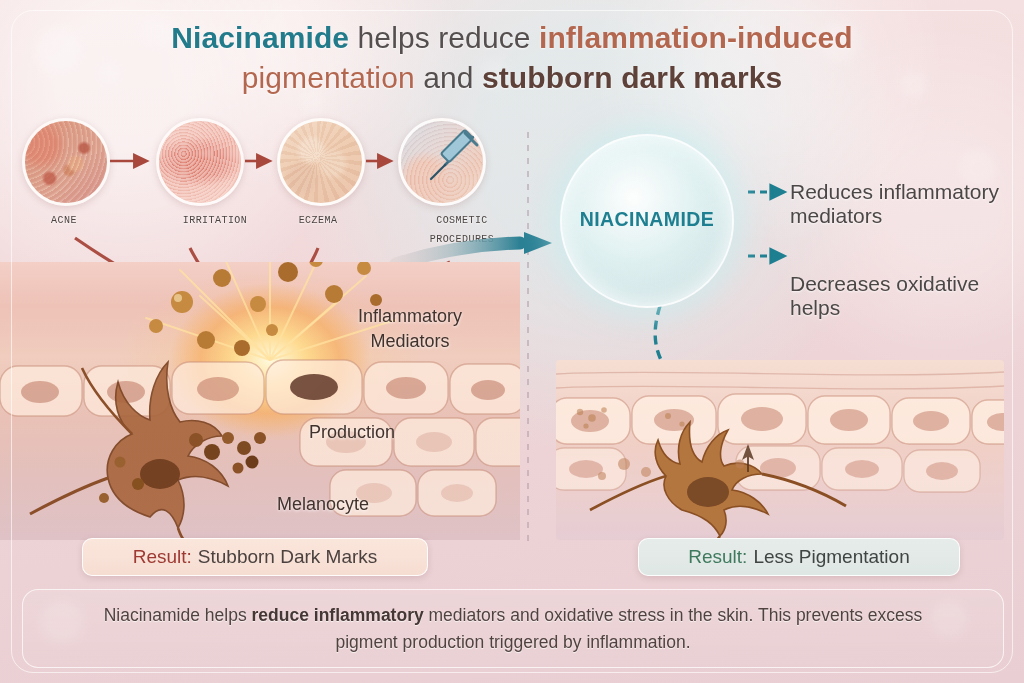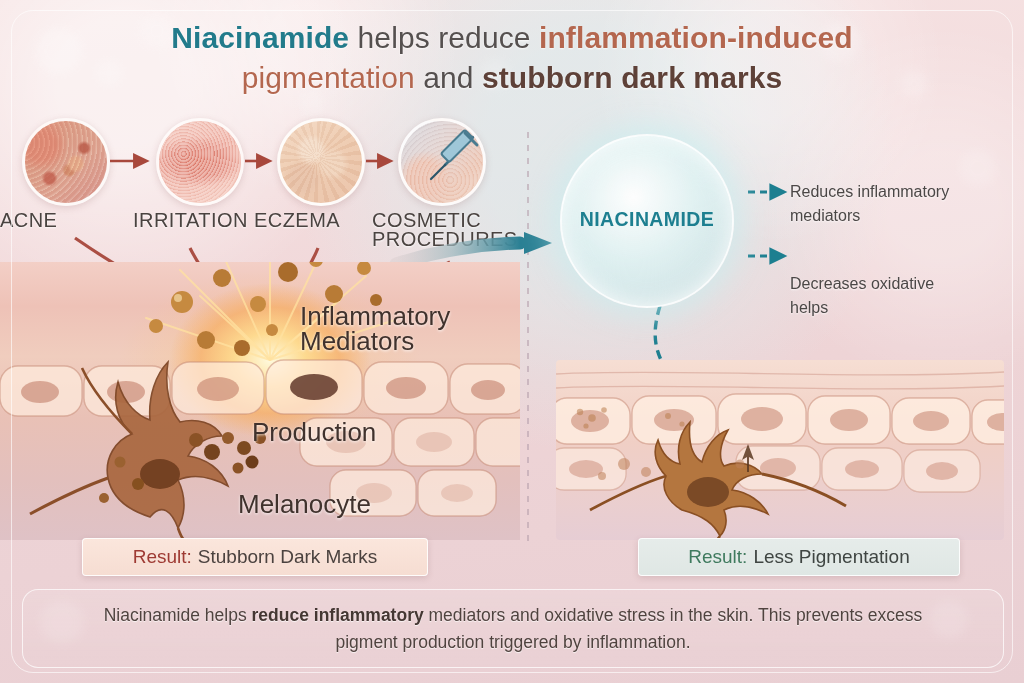--- a/index.html
+++ b/index.html
@@ -40,22 +40,22 @@
   .t-teal{color:#227b8b;}
   .t-rust{color:#b4674f;}
   .t-brown{color:#5e4138;}
   .t-grey{color:#55504f;}
 
   
   .trig{position:absolute;width:82px;height:82px;border-radius:50%;
         border:3px solid rgba(255,255,255,.92);
         box-shadow:0 2px 7px rgba(150,100,100,.22);overflow:hidden;}
   .trig .inner{position:absolute;inset:0;border-radius:50%;}
-  .trig-label{position:absolute;font-size:20px;color:#4a4340;
-              letter-spacing:.45px;line-height:19px;text-shadow:0 1px 2px rgba(255,255,255,.85);}
+  .trig-label{position:absolute;text-align:center;font-size:10px;color:#4a4340;
+              letter-spacing:.45px;line-height:19px;text-shadow:0 1px 2px rgba(255,255,255,.85);font-family:Liberation Mono, monospace;}
 
   
   .ph-acne{background:
       radial-gradient(circle at 62% 52%, #efc19e 0 9%, rgba(239,193,158,0) 14%),
       radial-gradient(circle at 54% 60%, #d89a78 0 7%, rgba(216,154,120,0) 11%),
       radial-gradient(circle at 30% 70%, #c9705f 0 6%, rgba(201,112,95,0) 10%),
       radial-gradient(circle at 72% 33%, #c06a58 0 5%, rgba(192,106,88,0) 9%),
       radial-gradient(circle at 20% 30%, #e89b85 0 16%, rgba(232,155,133,0) 30%),
       linear-gradient(135deg,#e9a088 0%,#e5b49e 35%,#e8bcaa 60%,#dda3a0 100%);}
   .ph-acne .grain{position:absolute;inset:0;
@@ -83,21 +83,21 @@
   
   .ph-cos{background:
       radial-gradient(circle at 30% 70%, #e9b8a4 0 20%, rgba(233,184,164,0) 34%),
       linear-gradient(135deg,#cfd0d8 0%,#dcc9c6 38%,#e8bca8 72%,#edc9b6 100%);}
   .syringe{position:absolute;left:14px;top:10px;width:66px;height:62px;}
 
   
   .skin{position:absolute;overflow:hidden;}
 
   
-  .pill{position:absolute;height:36px;border-radius:4px;display:flex;align-items:center;
+  .pill{position:absolute;height:36px;border-radius:10px;display:flex;align-items:center;
         justify-content:center;font-size:19px;border:1.5px solid rgba(255,255,255,.88);
         box-shadow:0 2px 6px rgba(120,80,80,.18);}
   .pill-left{background:linear-gradient(180deg,#fbe6dc,#f6ddd2);color:#4b423f;}
   .pill-left .k{color:#9e3a33;margin-right:6px;}
   .pill-right{background:linear-gradient(180deg,#e6ecea,#dfe7e4);color:#3f4542;}
   .pill-right .k{color:#3f7a5e;margin-right:6px;}
 
   
   #caption{
     position:absolute;left:22px;top:589px;width:980px;height:77px;
@@ -114,25 +114,25 @@
     position:absolute;left:560px;top:134px;width:170px;height:170px;border-radius:50%;
     border:2px solid rgba(255,255,255,.85);
     background:radial-gradient(circle at 42% 36%, rgba(255,255,255,.92) 0%, rgba(223,243,243,.80) 42%, rgba(199,232,234,.62) 72%, rgba(186,225,228,.42) 100%);
     box-shadow:0 0 28px 10px rgba(200,238,240,.6), inset 0 0 22px rgba(255,255,255,.85);
     display:flex;flex-direction:column;align-items:center;justify-content:center;
   }
   #nia-title{font-size:19.5px;font-weight:700;color:#1d7f90;letter-spacing:.4px;margin-bottom:3px;}
   #nia-sub{font-size:18px;line-height:24px;color:#4e4b4a;text-align:center;}
 
   
-  .benefit{position:absolute;font-size:16px;line-height:24px;color:#4b4746;
+  .benefit{position:absolute;font-size:21px;line-height:24px;color:#4b4746;
            text-shadow:0 1px 2px rgba(255,255,255,.8);}
 
   
-  .skin-label{position:absolute;font-size:26px;line-height:25px;color:#40322d;text-align:left;
+  .skin-label{position:absolute;font-size:18px;line-height:25px;color:#40322d;text-align:center;
               text-shadow:0 1px 3px rgba(255,255,255,.85);}
 
   svg{display:block;overflow:visible;}
 </style>
 </head>
 <body>
 
 <div id="stage">
 
   <div class="bokeh" style="left:36px;top:28px;width:46px;height:46px;opacity:.45;"></div>
@@ -162,21 +162,21 @@
   <div class="trig ph-acne" style="left:22px;top:118px;">
     <div class="inner grain"></div>
   </div>
   <div class="trig-label" style="left:0px;top:211px;width:128px;">
     <span>ACNE</span>
   </div>
 
   <div class="trig ph-irr" style="left:156px;top:118px;">
     <div class="inner grain"></div>
   </div>
-  <div class="trig-label" style="left:133px;top:211px;width:128px;">
+  <div class="trig-label" style="left:151px;top:211px;width:128px;">
     <span>IRRITATION</span>
   </div>
 
   <div class="trig ph-ecz" style="left:277px;top:118px;">
     <div class="inner grain"></div>
   </div>
   <div class="trig-label" style="left:254px;top:211px;width:128px;">
     <span>ECZEMA</span>
   </div>
 

